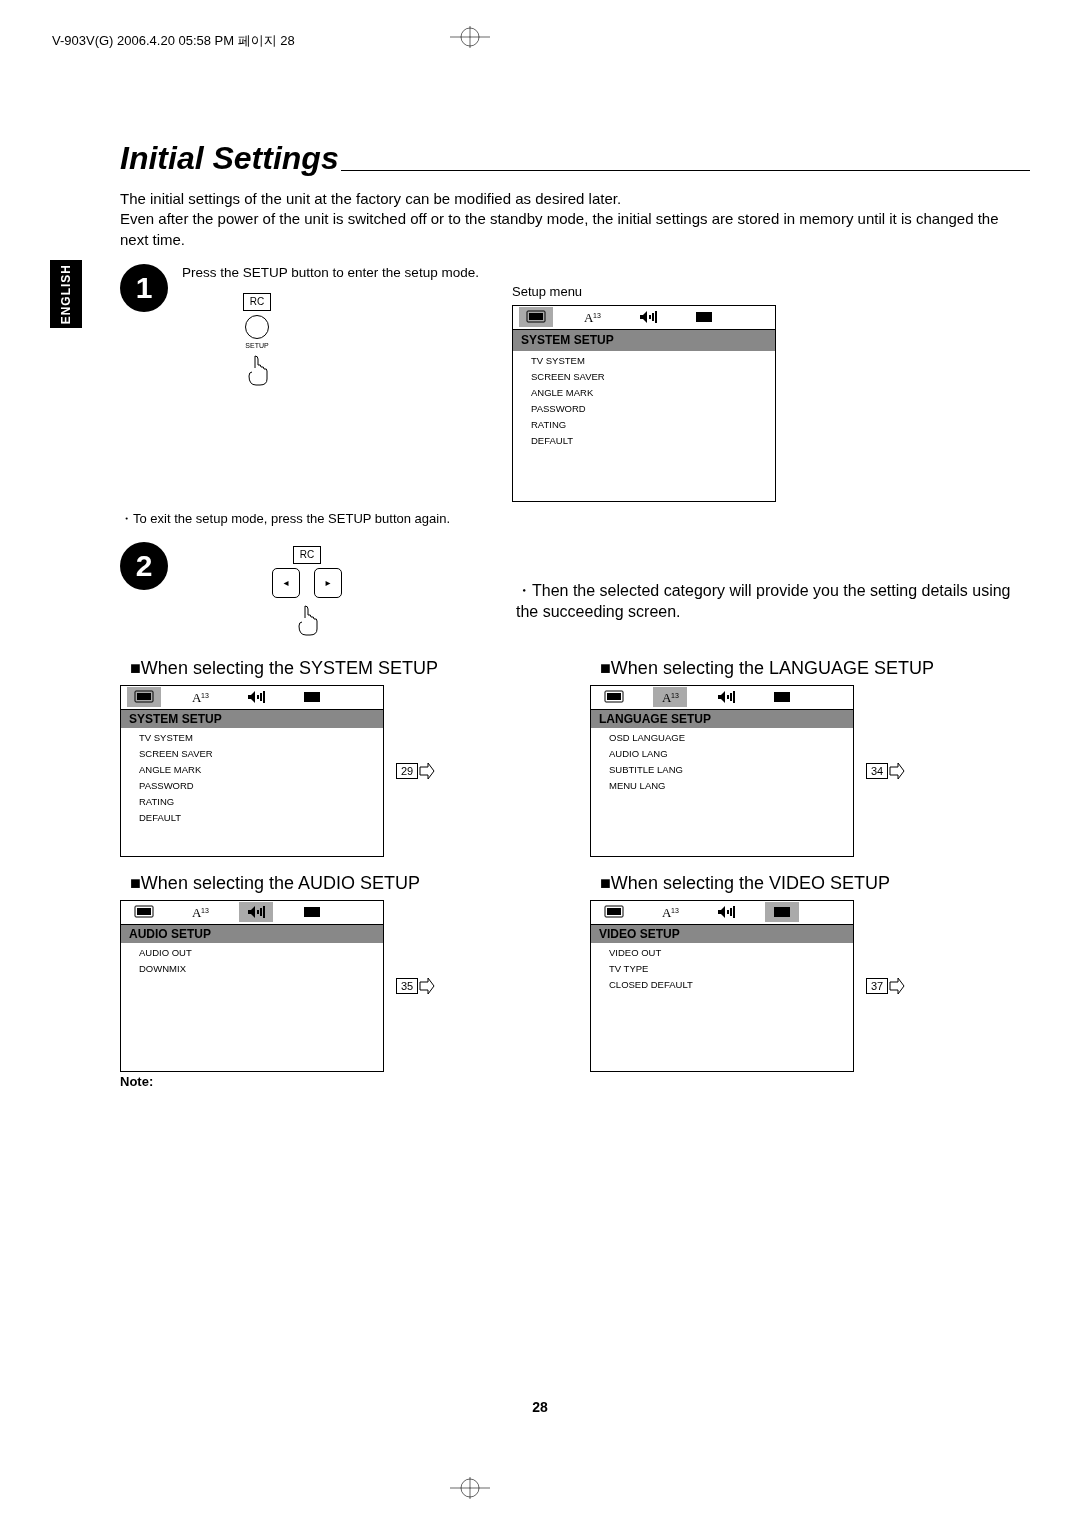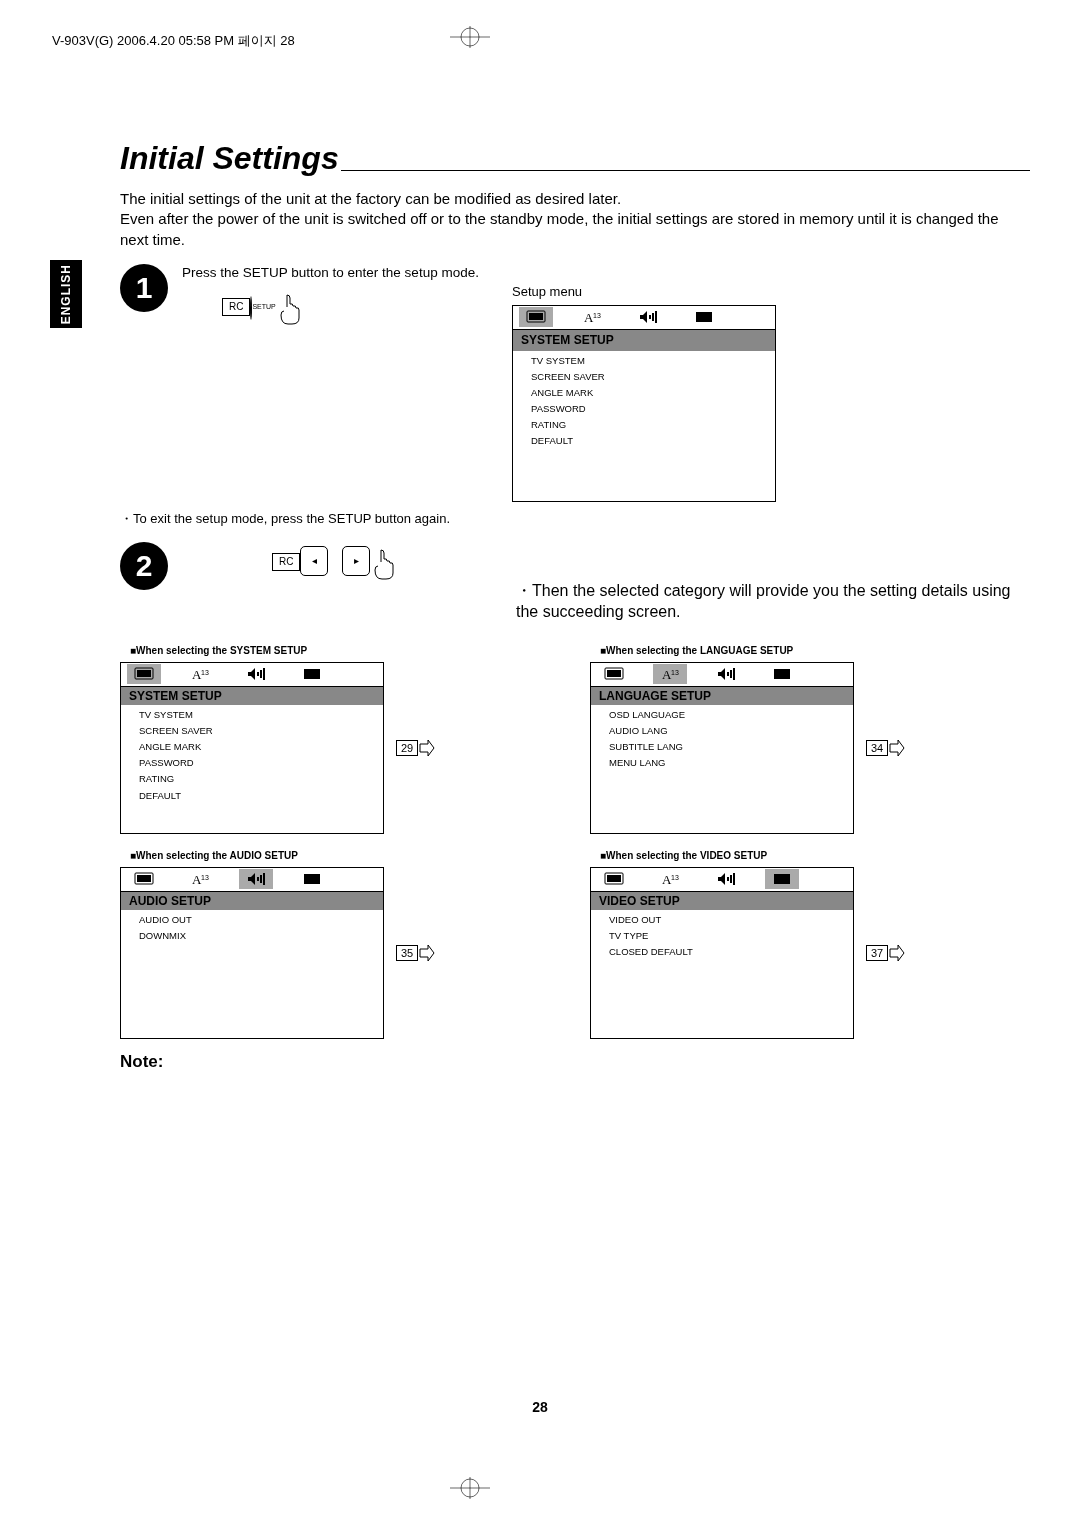--- a/index.html
+++ b/index.html
@@ -104,21 +104,21 @@
     flex-shrink: 0;
     margin-right: 14px;
   }
   .step-body {
     flex: 1;
     font-size: 13.5px;
     line-height: 1.4;
   }
   .rc-block {
     display: flex;
-    flex-direction: row;
+    flex-direction: column;
     align-items: center;
     margin-top: 10px;
     width: 70px;
   }
   .rc-label {
     border: 1px solid #000;
     font-size: 10px;
     padding: 1px 6px;
     margin-bottom: 4px;
   }
@@ -222,22 +222,22 @@
     flex-wrap: wrap;
     column-gap: 90px;
     row-gap: 16px;
     margin-top: 22px;
   }
   .grid-cell {
     width: 380px;
     position: relative;
   }
   .grid-heading {
-    font-size: 10px;
-    font-weight: bold;
+    font-size: 18px;
+    font-weight: normal;
     margin-bottom: 6px;
     padding-left: 10px;
   }
   .grid-screen-wrap {
     display: flex;
     align-items: center;
   }
   .page-ref {
     margin-left: 12px;
     display: flex;
@@ -245,22 +245,21 @@
     font-size: 11px;
   }
   .page-ref .box {
     border: 1px solid #000;
     padding: 1px 4px;
     margin-right: 1px;
   }
   .page-ref svg { display:block; }
   .note-block {
     margin-left: 70px;
-    margin-top: 10px;
-    font-size: 17px;
+    font-size: 13px;
     line-height: 1.5;
   }
   .note-block .note-label { font-weight: bold; }
   .page-num {
     position: absolute;
     left: 50%;
     transform: translateX(-50%);
     bottom: 110px;
     font-weight: bold;
     font-size: 14px;

